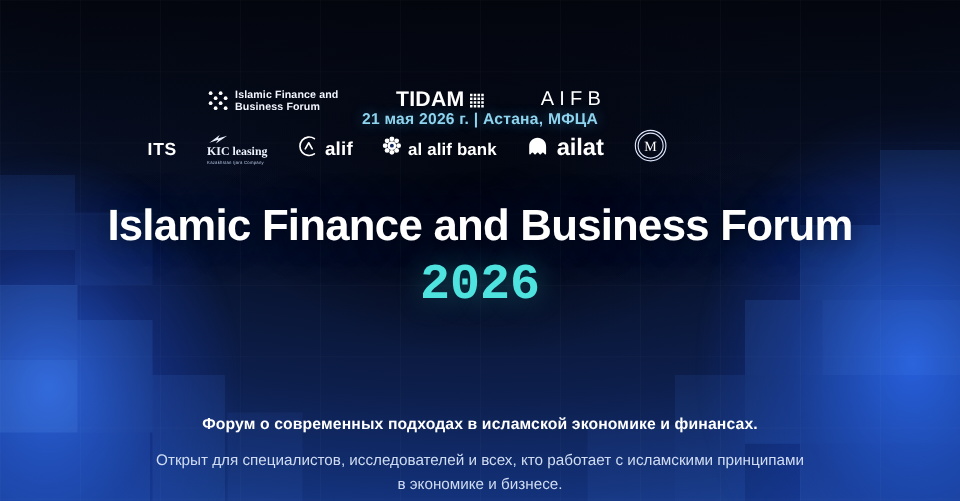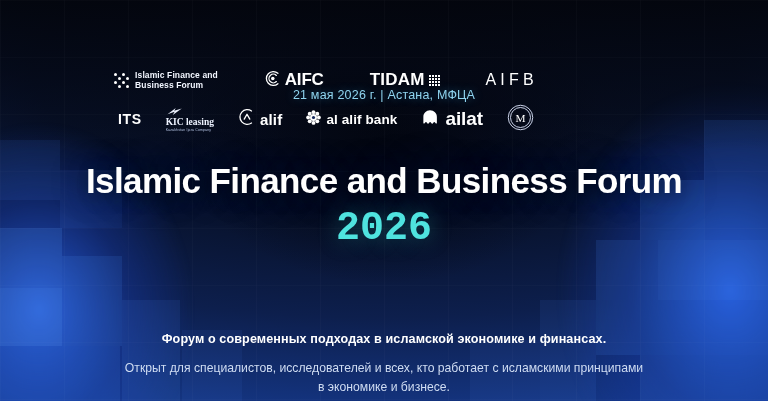--- a/index.html
+++ b/index.html
@@ -90,21 +90,21 @@
   .checker i{ background:#fff; border-radius:50%; display:block; }
   .checker i.off{ background:transparent; }
 
   
   .dotgrid{ width:11px; height:11px; display:grid; grid-template-columns:repeat(4,1fr); grid-template-rows:repeat(4,1fr); gap:1px; margin-left:2px;}
   .dotgrid i{ background:#fff; }
 
   
   .datebar{
     position:absolute; top:88px; left:0; width:768px; text-align:center;
-    font-size:12.5px; font-weight:400; color:#8fd4ef; letter-spacing:.2px;
+    font-size:12.5px; font-weight:700; color:#8fd4ef; letter-spacing:.2px;
     z-index:6;
     text-shadow:0 0 10px rgba(70,180,230,.45);
   }
 
   
   .title-wrap{
     position:absolute; left:0; top:158px; width:768px; text-align:center; z-index:6;
   }
   .title{
     font-size:35px; font-weight:700; color:#ffffff; letter-spacing:-.6px;
@@ -187,30 +187,20 @@
             <i></i>
             <i class="off"></i>
             <i></i>
         </span>
         <span class="ifbf-txt">
           <span>Islamic Finance and</span><br>
           <span>Business Forum</span>
         </span>
       </div>
 
-      <div class="logo" style="gap:4px;">
-        <span style="display:block;">
-          <svg width="17" height="17" viewBox="0 0 22 22" fill="none">
-            <path d="M18 4.2A9 9 0 1 0 18 17.8" stroke="#fff" stroke-width="1.7" stroke-linecap="round"></path>
-            <path d="M16 7A5.6 5.6 0 1 0 16 15" stroke="#fff" stroke-width="1.7" stroke-linecap="round"></path>
-            <circle cx="11.4" cy="11" r="2.3" fill="#fff"></circle>
-          </svg>
-        </span>
-        <span class="aifc-txt">AIFC</span>
-      </div>
 
       <div class="logo" style="gap:2px;">
         <span class="tidam-txt">TIDAM</span>
         <span class="dotgrid">
           <i></i>
             <i></i>
             <i></i>
             <i></i>
           <i></i>
             <i></i>

